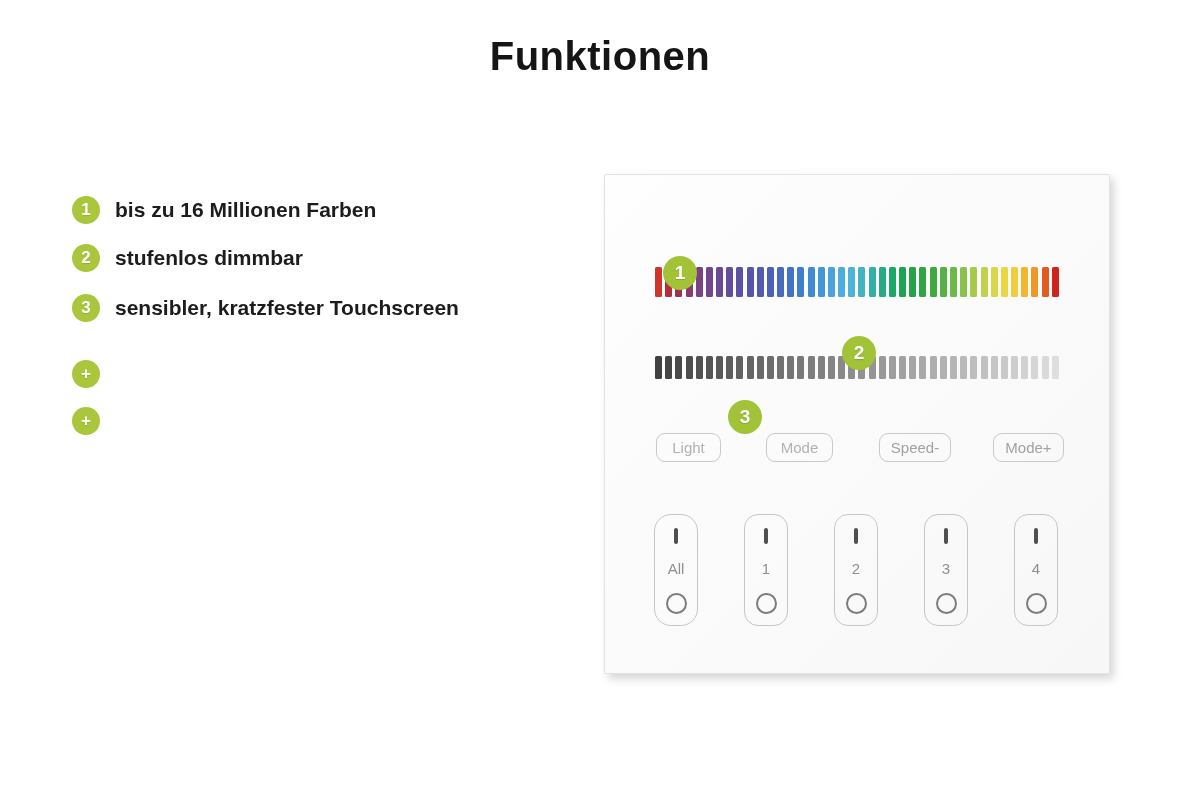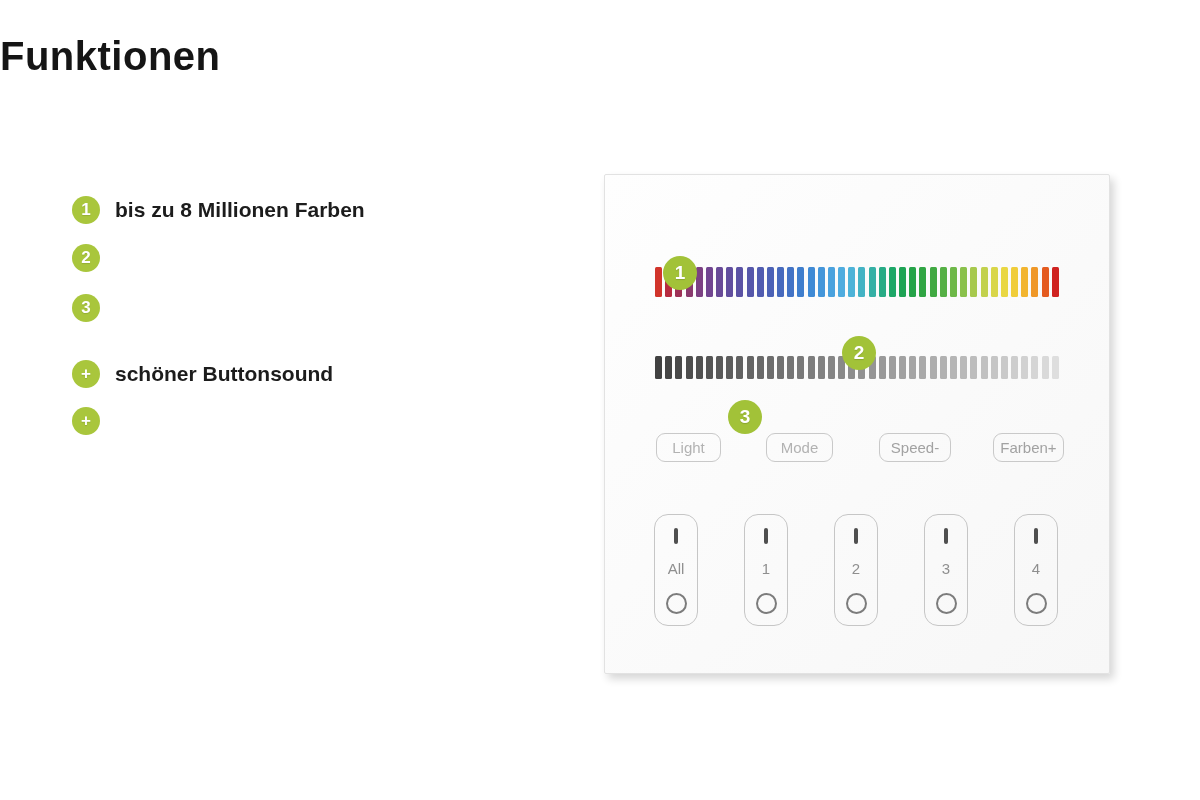--- a/index.html
+++ b/index.html
@@ -1,19 +1,19 @@
 <!DOCTYPE html>
 <html><head>
 <meta charset="utf-8">
 <style>
   * { margin:0; padding:0; box-sizing:border-box; }
   html,body { width:1200px; height:800px; background:#ffffff; overflow:hidden;
               font-family:"Liberation Sans", sans-serif; }
 
-  .title { position:absolute; top:34px; left:0; width:1200px; text-align:left;
+  .title { position:absolute; top:34px; left:0; width:1200px; text-align:center;
            font-size:40px; font-weight:700; color:#151515; letter-spacing:.5px; }
 
   
   .features { position:absolute; left:72px; top:196px; }
   .feature { display:flex; align-items:center; height:28px; }
   .feature + .feature.g1 { margin-top:20px; }
   .feature + .feature.g2 { margin-top:22px; }
   .feature + .feature.g3 { margin-top:38px; }
   .feature + .feature.g4 { margin-top:19px; }
   .f-badge { width:28px; height:28px; border-radius:50%; background:#a9c63c;
@@ -53,45 +53,46 @@
           font-family:"Liberation Sans", sans-serif; }
   .b0 { left:51px;  width:65px; }
   .b1 { left:161px; width:67px; }
   .b2 { left:274px; width:72px; color:#a2a2a2; }
   .b3 { left:388px; width:71px; color:#a2a2a2; }
 
   .zone { position:absolute; top:339px; width:44px; height:112px;
           border:1.5px solid #c6c6c6; border-radius:14px;
           display:flex; flex-direction:column; align-items:center;
           justify-content:space-between; padding:13px 0 11px; }
-  .z0 { left:49px; } .z1 { left:139px; } .z2 { left:229px; }
+  .z0 { left:49px;border-radius:17px; } .z1 { left:139px; } .z2 { left:229px; }
   .z3 { left:319px; } .z4 { left:409px; }
   .on-mark { width:4px; height:16px; background:#4f4f4f; border-radius:2px; }
   .z-label { font-size:15px; color:#8f8f8f; }
   .off-circle { width:21px; height:21px; border:2px solid #7c7c7c; border-radius:50%; }
 </style>
 </head>
 <body>
 
 <div class="title">Funktionen</div>
 
 <div class="features">
   <div class="feature">
     <span class="f-badge">1</span>
-    <span class="f-text">bis zu 8 Millionen Farben</span>
+    <span class="f-text">bis zu 16 Millionen Farben</span>
   </div>
   <div class="feature g1">
     <span class="f-badge">2</span>
+    <span class="f-text">stufenlos dimmbar</span>
   </div>
   <div class="feature g2">
     <span class="f-badge">3</span>
+    <span class="f-text">sensibler, kratzfester Touchscreen</span>
   </div>
   <div class="feature g3">
     <span class="f-badge">+</span>
-    <span class="f-text">schöner Buttonsound</span>
   </div>
   <div class="feature g4">
     <span class="f-badge">+</span>
   </div>
 </div>
 
 <div class="panel">
 
   <div class="strip color" id="color-strip">
       <div class="bar" style="background: rgb(209, 52, 43);"></div>
@@ -178,21 +179,21 @@
       <div class="bar" style="background: rgb(222, 222, 222);"></div>
     </div>
 
   <div class="marker m1">1</div>
   <div class="marker m2">2</div>
   <div class="marker m3">3</div>
 
   <div class="pbtn b0">Light</div>
   <div class="pbtn b1">Mode</div>
   <div class="pbtn b2">Speed-</div>
-  <div class="pbtn b3">Farben+</div>
+  <div class="pbtn b3">Mode+</div>
 
   <div class="zone z0">
     <span class="on-mark"></span>
     <span class="z-label">All</span>
     <span class="off-circle"></span>
   </div>
   <div class="zone z1">
     <span class="on-mark"></span>
     <span class="z-label">1</span>
     <span class="off-circle"></span>

